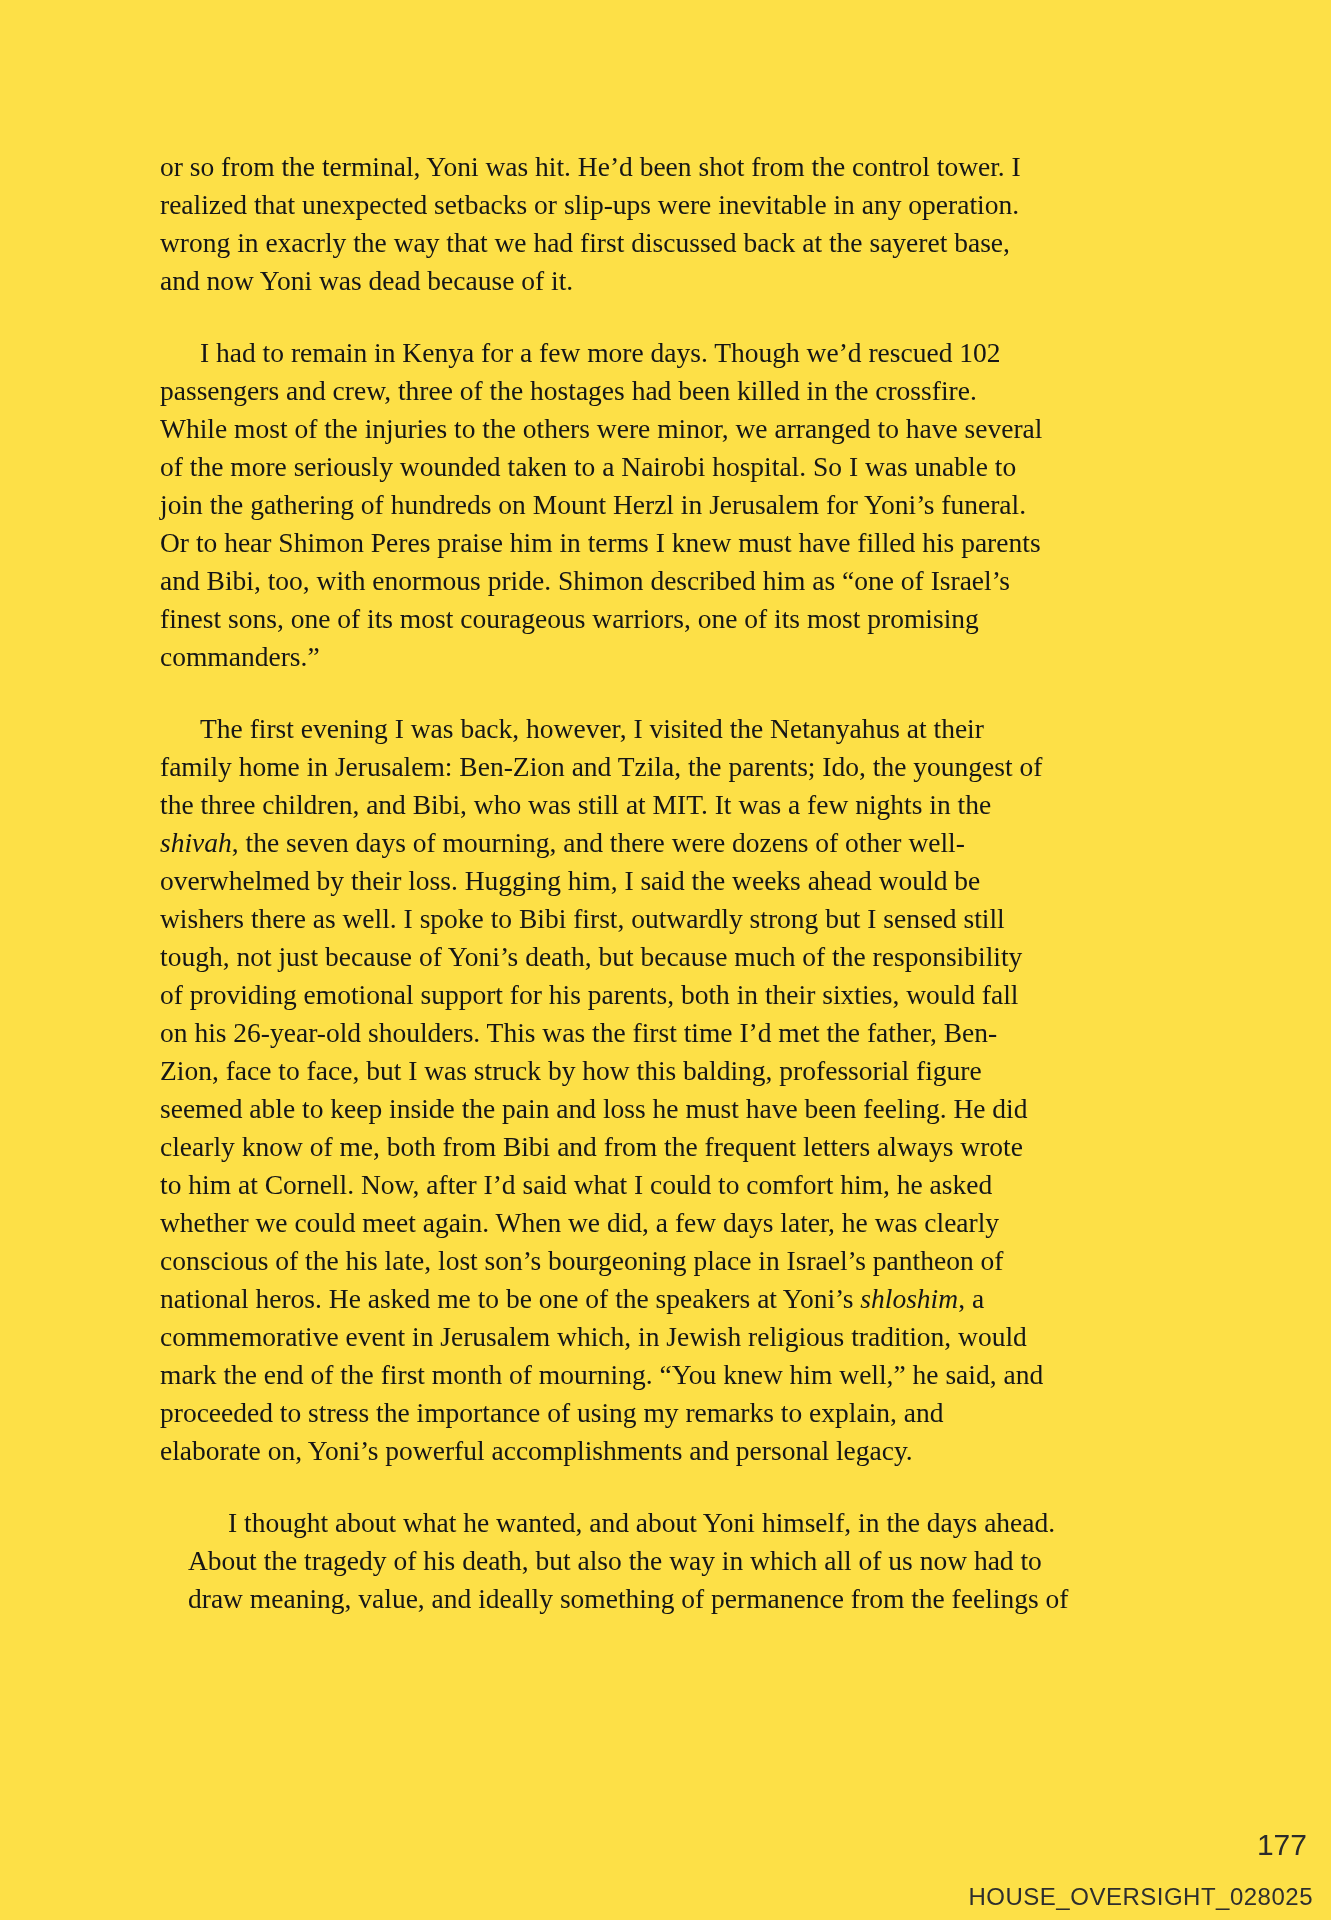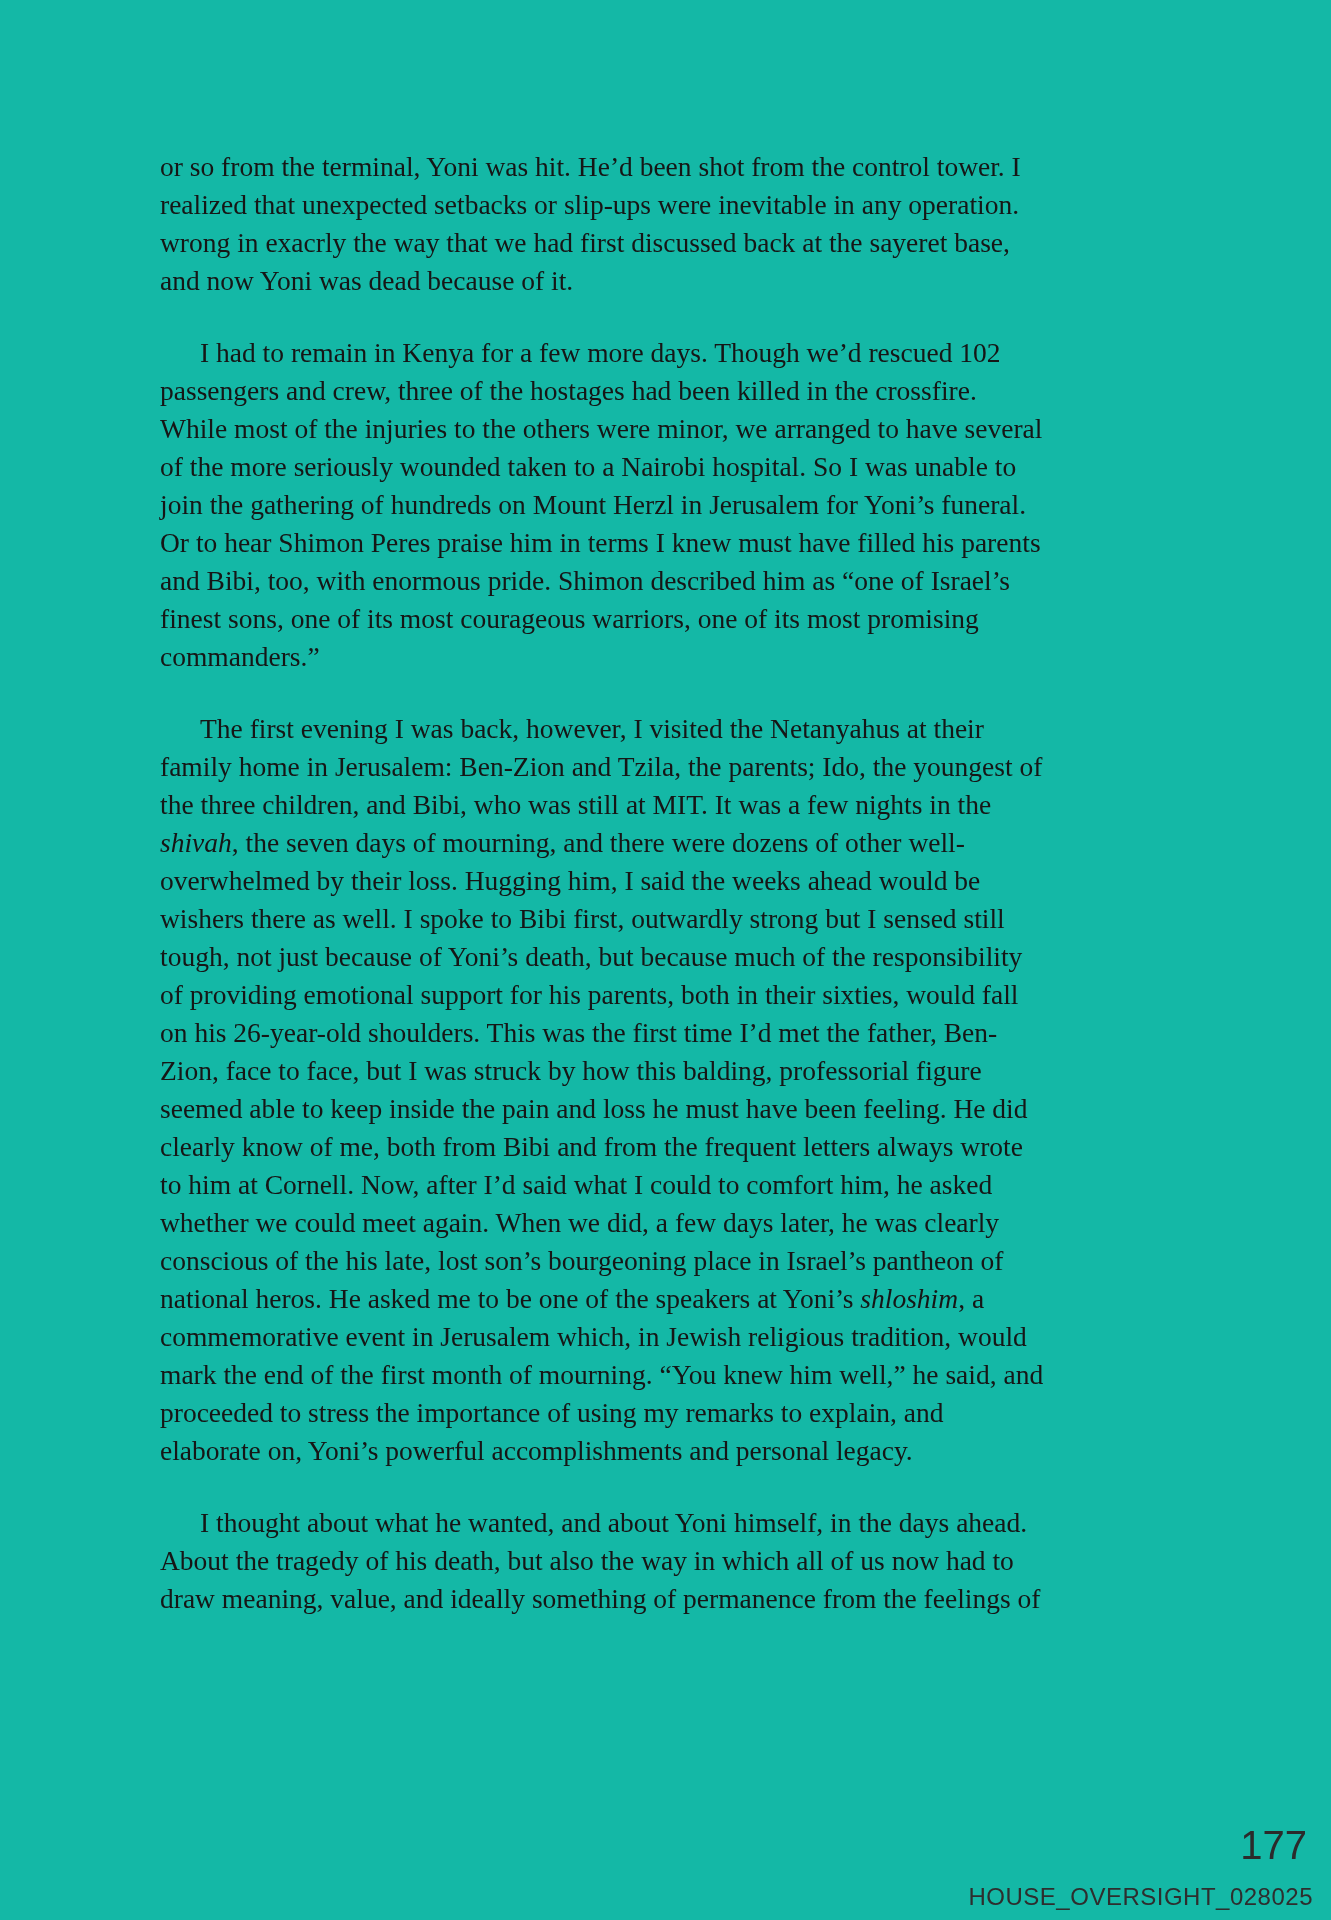--- a/index.html
+++ b/index.html
@@ -9,46 +9,46 @@
     height: 1920px;
     position: relative;
     overflow: hidden;
     font-family: "Liberation Serif", serif;
   }
   .page {
     position: absolute;
     left: 0; top: 0;
     width: 1331px;
     height: 1920px;
-    background: #14b8a6;
+    background: #fde047;
   }
   .text-block {
     position: absolute;
     left: 160px;
     top: 148px;
     width: 1010px;
     color: #161616;
     font-family: "Liberation Serif", serif;
     font-size: 27.5px;
     line-height: 38px;
   }
   .para { margin: 0 0 34px 0; }
-  .para:last-child { margin-bottom: 0; }
+  .para:last-child { margin-bottom: 0; margin-left: 28px; }
   .line {
     white-space: pre;
     height: 38px;
   }
   .line.first-indent { padding-left: 40px; }
   .line em { font-style: italic; text-align: right; }
   .page-number {
     position: absolute;
     right: 24px;
     top: 1829px;
     font-family: "Liberation Sans", sans-serif;
-    font-size: 40px;
+    font-size: 30px;
     line-height: 32px;
     color: #2b2b2b;
     text-align: left;
   }
   .watermark {
     position: absolute;
     right: 18px;
     top: 1882px;
     font-family: "Liberation Sans", sans-serif;
     font-size: 24px;

